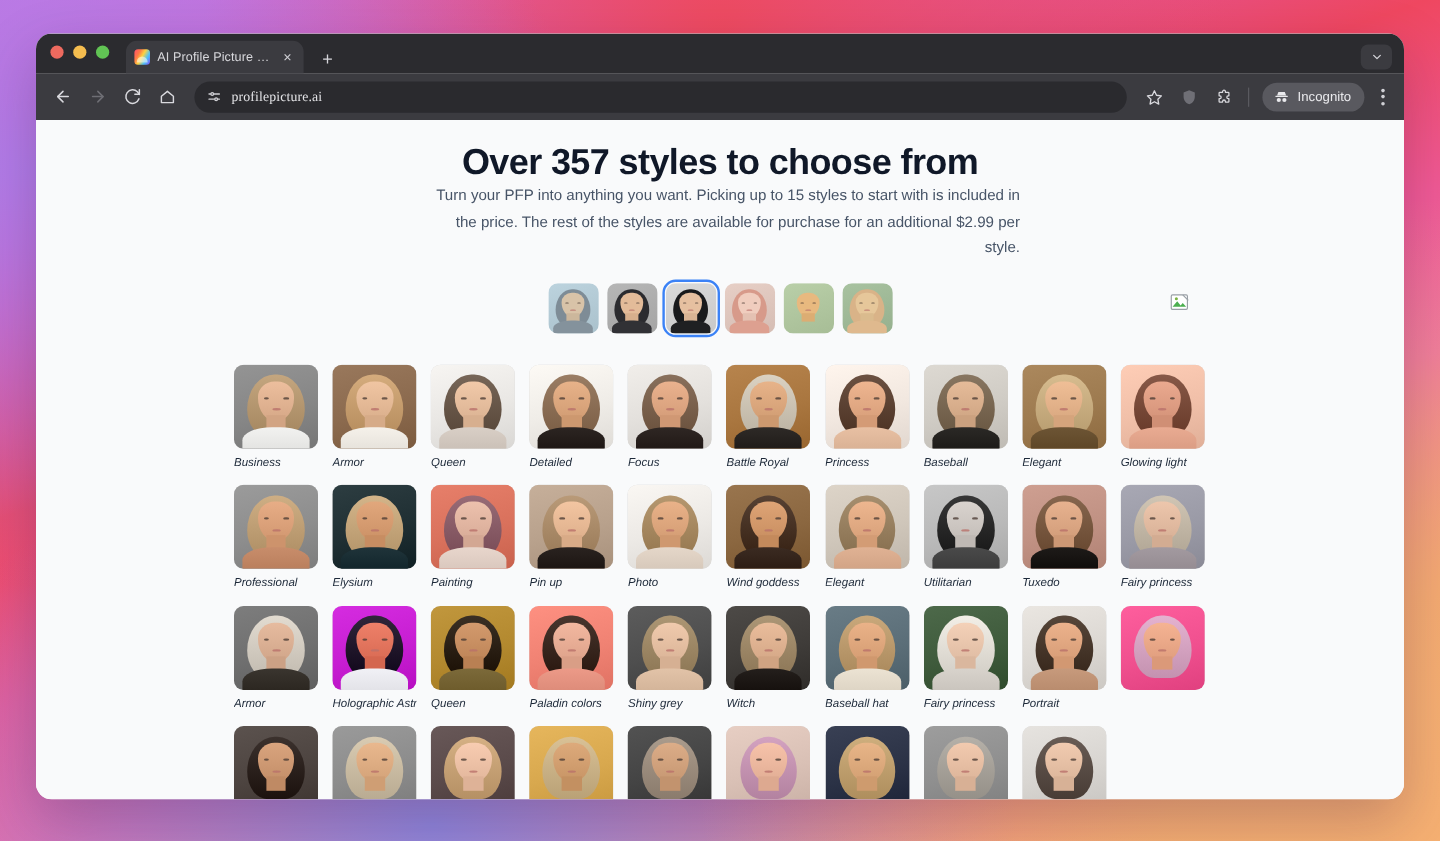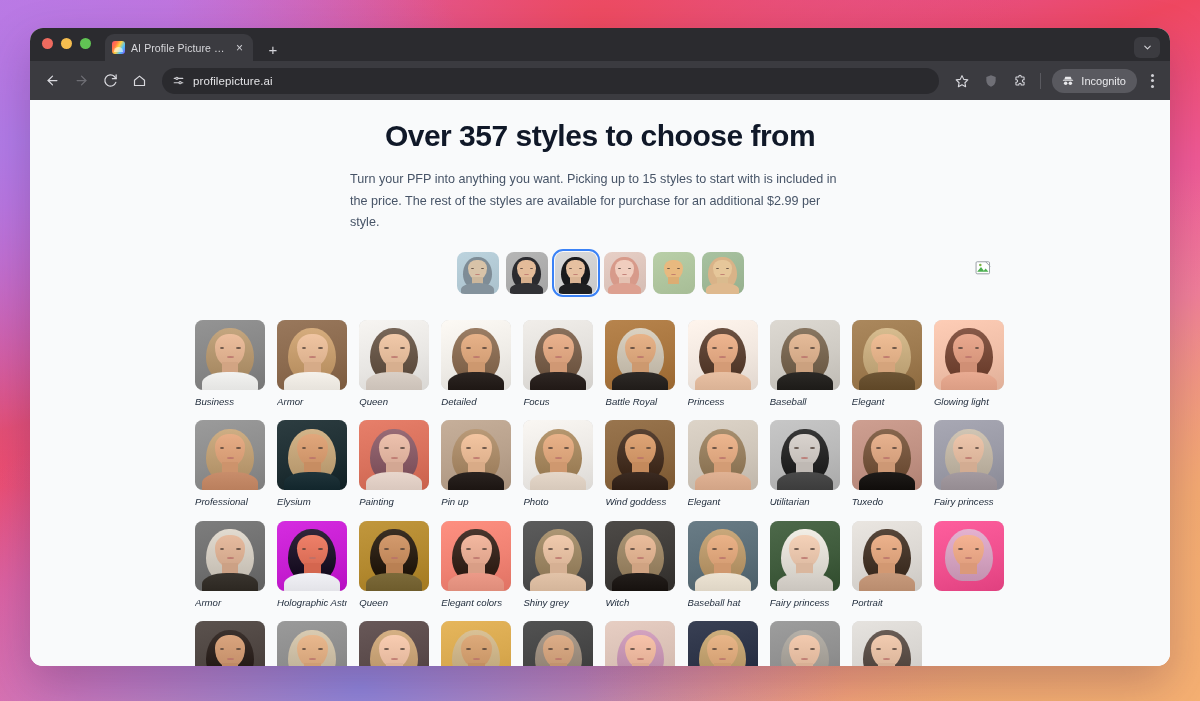--- a/index.html
+++ b/index.html
@@ -162,20 +162,21 @@
     display: flex;
     align-items: center;
     padding: 0 10px;
     gap: 8px;
     margin: 0 7px;
   }
   .omnibox .url {
     color: #e3e3e6;
     font-size: 11.5px;
     letter-spacing: 0.1px;
+    font-family: Liberation Serif, serif;
   }
   .tb-sep {
     width: 1px; height: 16px;
     background: #5a5a60;
     margin: 0 4px;
   }
   .incognito-pill {
     height: 24px;
     border-radius: 13px;
     background: #59595f;
@@ -209,23 +210,23 @@
     padding-top: 19px;
   }
   h1.headline {
     text-align: center;
     font-size: 30px;
     font-weight: 700;
     color: #101828;
     letter-spacing: -0.5px;
   }
   .subtitle {
-    margin: 16px auto 0;
+    margin: 0 auto 0;
     width: 500px;
-    text-align: left;
+    text-align: right;
     font-size: 12.6px;
     line-height: 1.72;
     color: #475467;
   }
 
   
   .avatar-row {
     margin-top: 18px;
     display: flex;
     justify-content: center;
@@ -879,21 +880,21 @@
                   <span class="p-bg" style="background:linear-gradient(165deg,#fe9081,#f08273 55%,#e07263)"></span>
                   <span class="p-hair" style="background:linear-gradient(180deg,#48362e,#28160e)"></span>
                   <span class="p-face" style="background:linear-gradient(180deg,#f3b8a0,#dda28a)"></span>
                   <span class="p-neck" style="background:#d99e86"></span>
                   <span class="p-body" style="background:linear-gradient(180deg,#ec9a88,#de8c7a)"></span>
                   <span class="p-eye l"></span>
                   <span class="p-eye r"></span>
                   <span class="p-lip"></span>
                 </span>
               </div>
-              <div class="card-label">Elegant colors</div>
+              <div class="card-label">Paladin colors</div>
             </div>
             <div class="card">
               <div class="card-img">
                 <span class="portrait">
                   <span class="p-bg" style="background:linear-gradient(165deg,#5c5c5c,#4e4e4e 55%,#3e3e3e)"></span>
                   <span class="p-hair" style="background:linear-gradient(180deg,#ac9674,#8c7654)"></span>
                   <span class="p-face" style="background:linear-gradient(180deg,#f0caad,#dab497)"></span>
                   <span class="p-neck" style="background:#d6b093"></span>
                   <span class="p-body" style="background:linear-gradient(180deg,#e2c3a8,#d4b59a)"></span>
                   <span class="p-eye l"></span>

